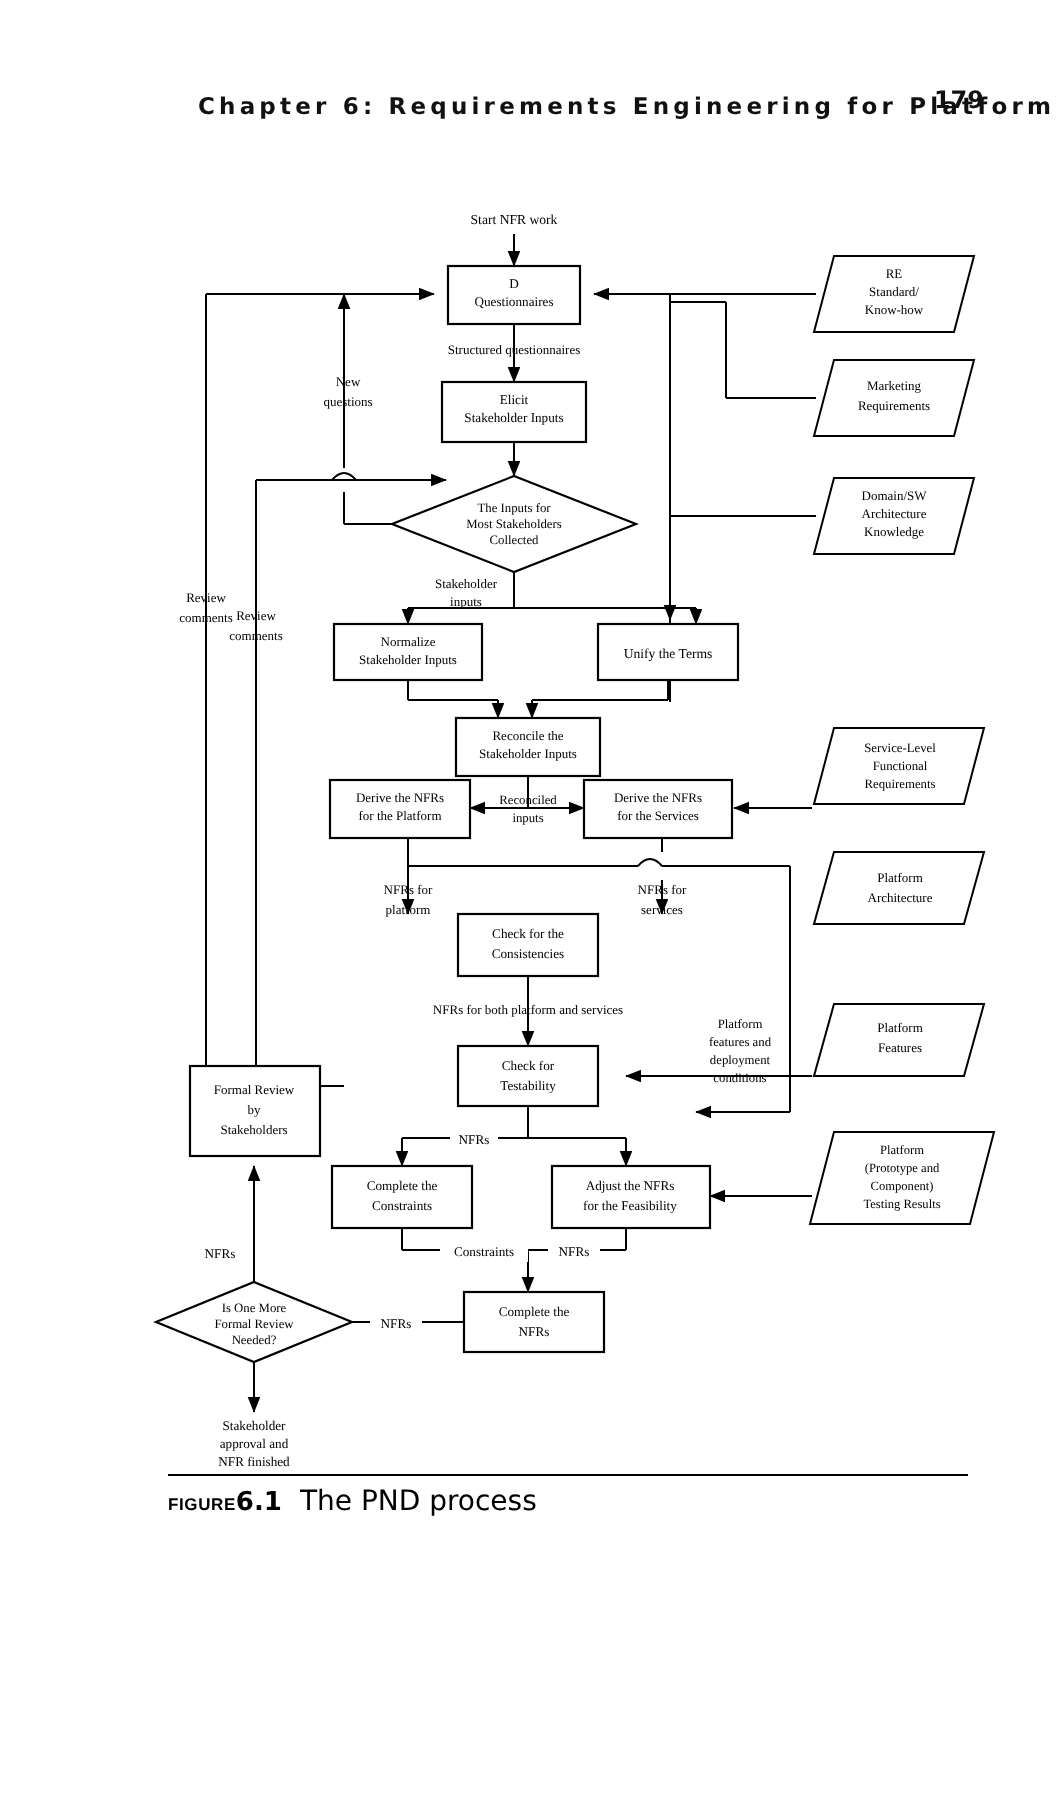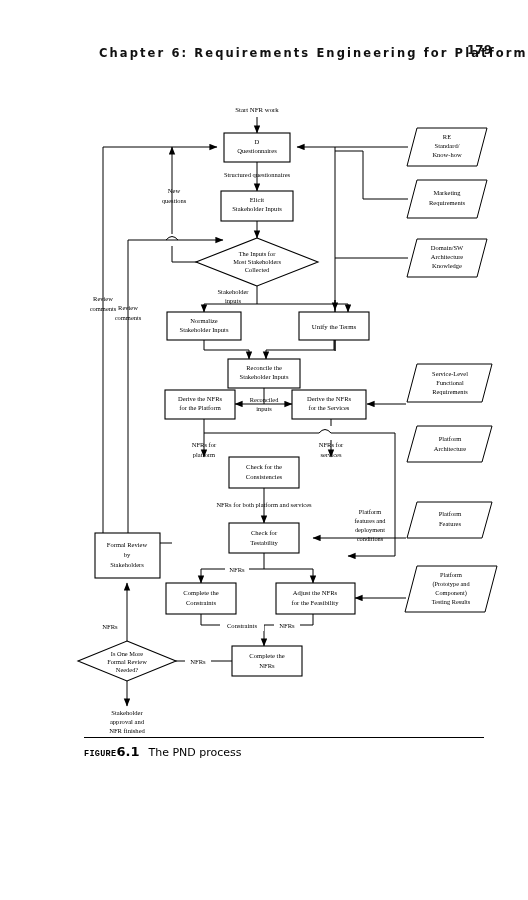--- a/index.html
+++ b/index.html
@@ -15,28 +15,28 @@
     position:absolute;right:36px;top:43px;
     font-family:"DejaVu Sans",sans-serif;
     font-weight:bold;font-size:12px;color:#111;letter-spacing:0px;
   }
   .figwrap{position:absolute;left:0;top:88px;width:528px;height:650px;}
   svg.flow{display:block;}
   svg.flow text{font-family:"Liberation Serif",serif;fill:#000;}
   .cap-rule{position:absolute;left:84px;top:737px;width:400px;height:1px;background:#000;}
   .caption{position:absolute;left:84px;top:742px;white-space:nowrap;}
   .caption .figlabel{
-    font-family:Liberation Mono, monospace;font-weight:bold;font-size:8.5px;
+    font-family:Liberation Sans, sans-serif;font-weight:bold;font-size:8.5px;
     letter-spacing:0.3px;text-transform:uppercase;
   }
   .caption .fignum{
     font-family:"DejaVu Sans",sans-serif;font-weight:bold;font-size:13px;
   }
   .caption .figtext{
-    font-family:"DejaVu Sans",sans-serif;font-size:11px;margin-left:9px;text-align:center;
+    font-family:"DejaVu Sans",sans-serif;font-size:14px;margin-left:9px;text-align:center;
   }
 </style>
 </head>
 <body>
 
 <div class="page">
 
   <div class="chapter-line">Chapter 6:    Requirements Engineering for Platforms</div>
   <div class="page-num">179</div>
 

